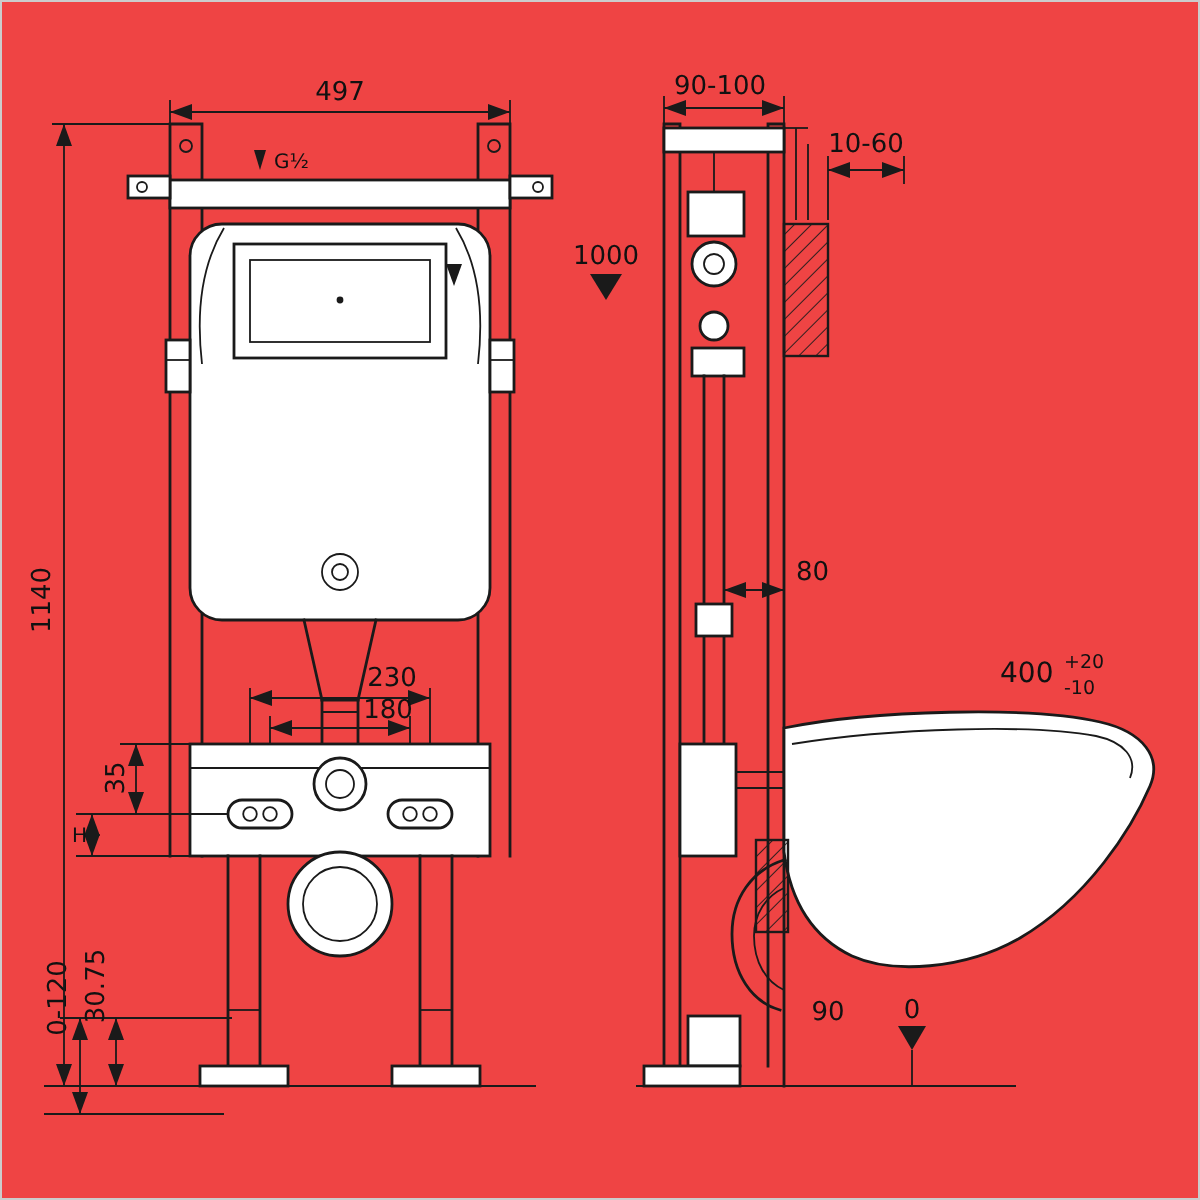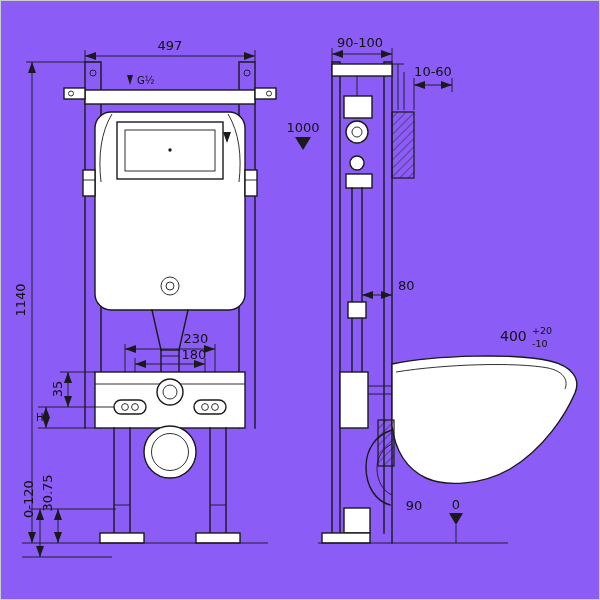--- a/index.html
+++ b/index.html
@@ -1,16 +1,16 @@
 <!DOCTYPE html>
 <html><head>
 <meta charset="utf-8">
 <style>
   html,body{margin:0;padding:0;background:#fff;}
-  #stage{position:relative;width:600px;height:600px;background:#8b5cf6;overflow:hidden;
+  #stage{position:relative;width:600px;height:600px;background:#ef4444;overflow:hidden;
          font-family:"DejaVu Sans", sans-serif;text-decoration:underline;}
   #stage svg{display:block;}
   .ln{stroke:#1a1a1a;stroke-width:1.4;fill:none;stroke-linecap:square;}
   .fillw{fill:#ffffff;}
   .thin{stroke:#1a1a1a;stroke-width:0.9;fill:none;}
   .dimln{stroke:#1a1a1a;stroke-width:0.9;fill:none;}
   .solid{fill:#1a1a1a;stroke:none;}
   .txt{font-family:"DejaVu Sans", sans-serif;font-size:13px;fill:#111;}
   .txt-s{font-family:"DejaVu Sans", sans-serif;font-size:10px;fill:#111;}
   .txt-tol{font-family:"DejaVu Sans", sans-serif;font-size:9.5px;fill:#111;}

